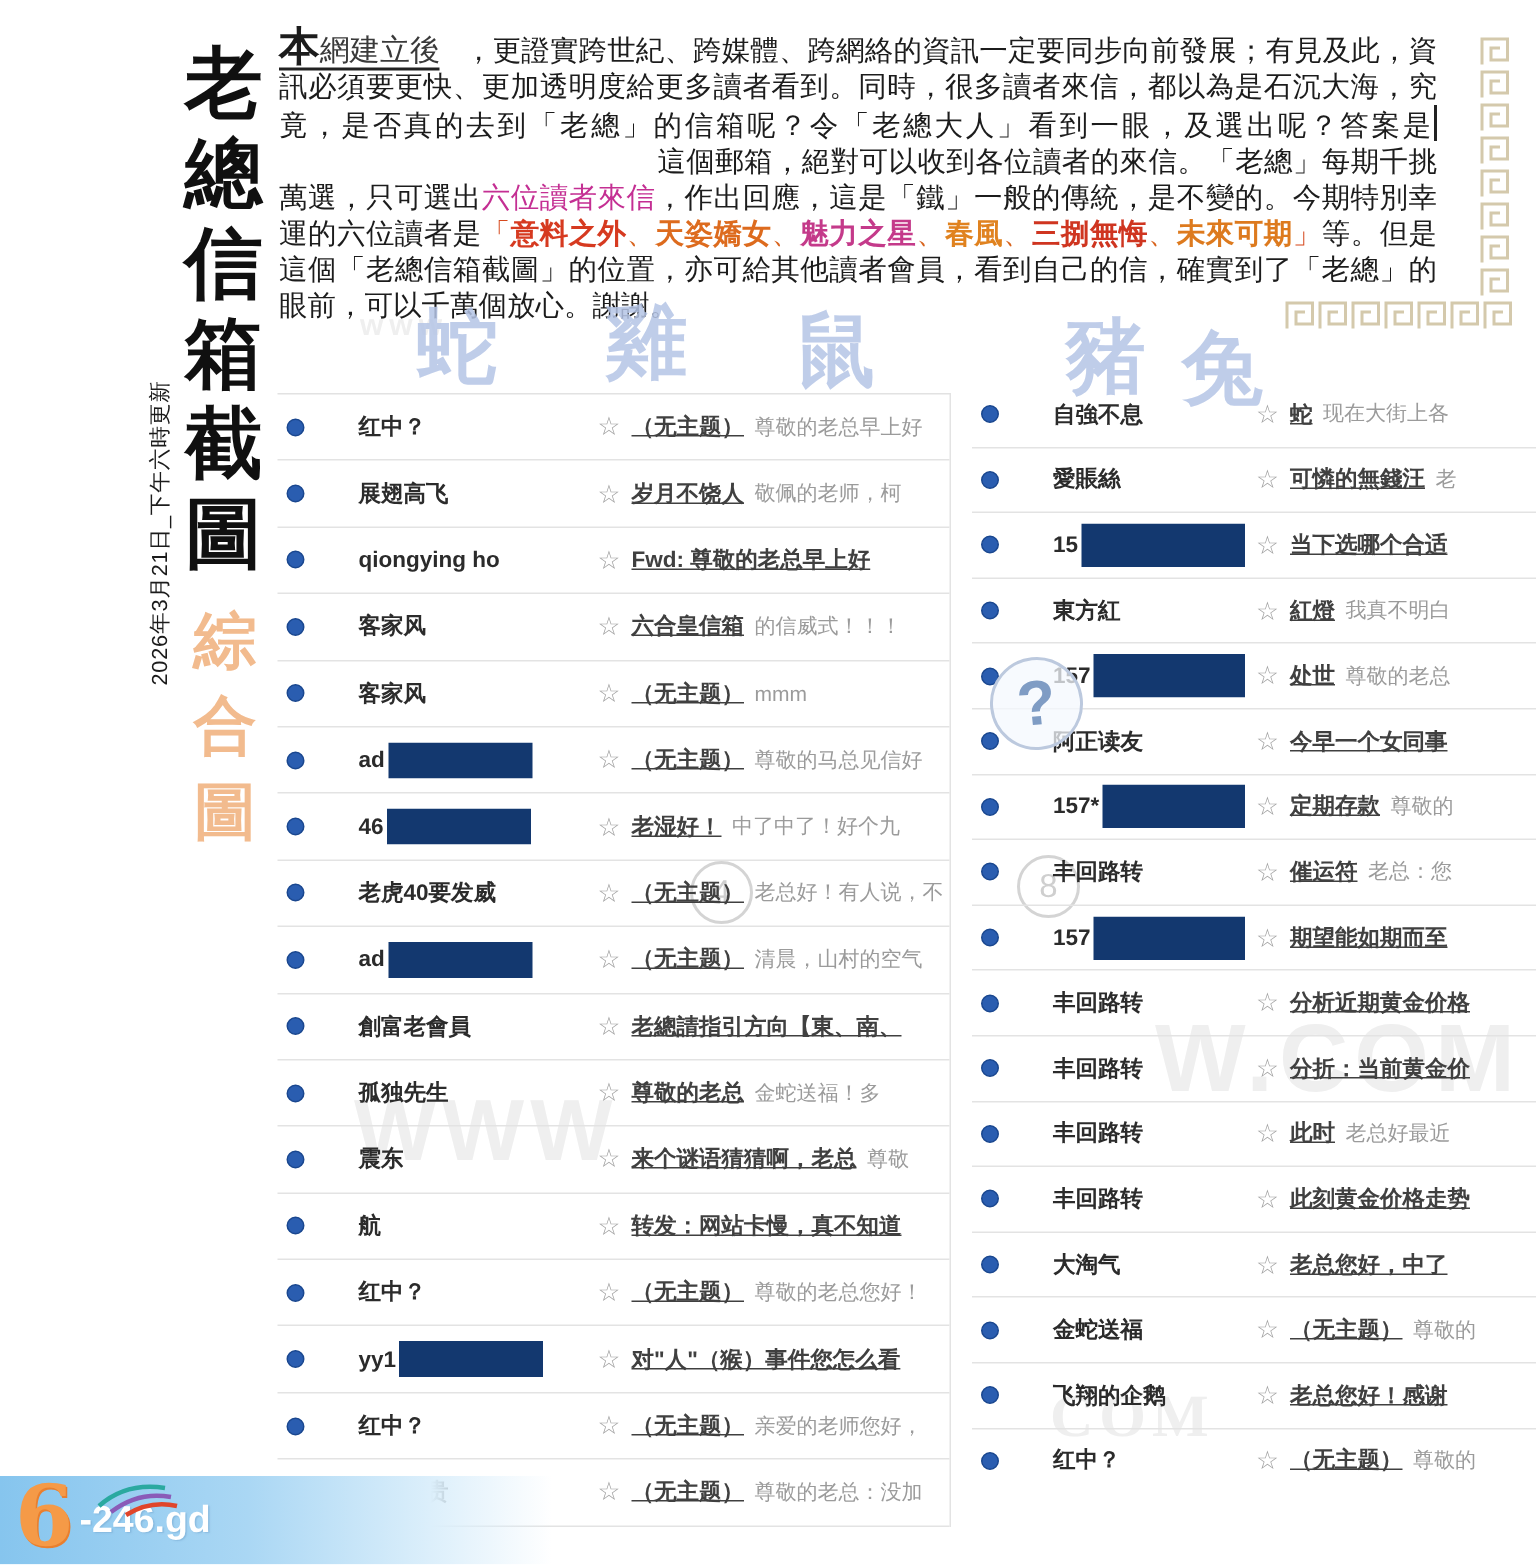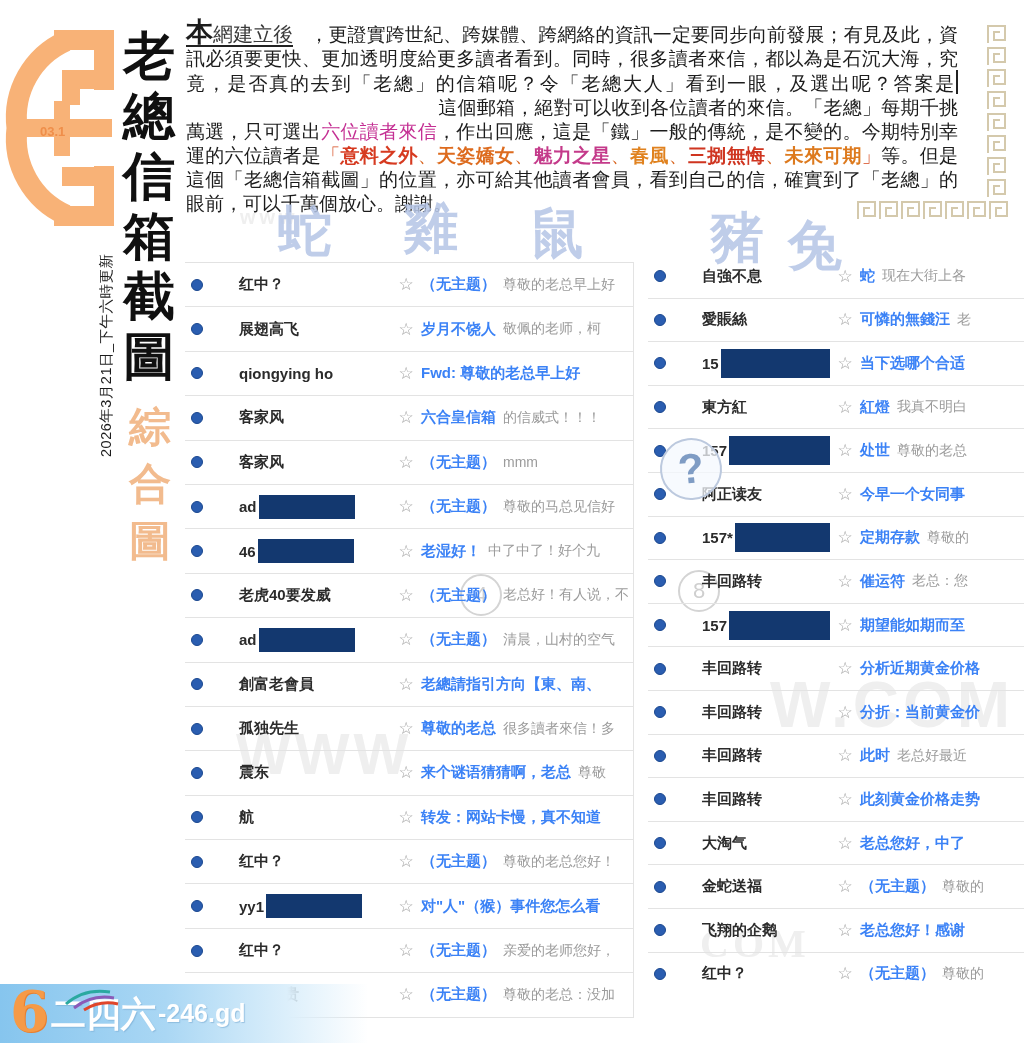--- a/index.html
+++ b/index.html
@@ -49,59 +49,39 @@
   .dot{flex:0 0 18px;}
   .dot i{display:block;width:10px;height:10px;margin-left:6px;border-radius:50%;
          background:#2a5db0;border:1px solid #1a478f;}
   .sender{font-weight:bold;font-size:15px;color:#2b2b2b;overflow:hidden;display:flex;align-items:center;padding-left:36px;}
   #col-left .sender{flex:0 0 152px;}
   #col-right .sender{flex:0 0 128px;}
   .redact{display:inline-block;background:#13386f;height:24px;margin-left:2px;}
   #col-left .redact{width:96px;}
   #col-right .redact{width:110px;height:29px;}
   .star{flex:0 0 30px;font-size:17px;color:#a3a3a3;text-align:center;}
-  .subj{font-weight:bold;font-size:15px;color:#3b82f6;}
+  .subj{font-weight:bold;font-size:15px;color:#404040;text-decoration:underline;}
   .prev{font-size:14px;color:#9b9b9b;margin-left:7px;}
   
   #footer{position:absolute;left:0;top:984px;width:368px;height:59px;z-index:4;
           background:linear-gradient(90deg,#86c5ee 0%,#aad7f4 45%,#dcefFb 78%,rgba(255,255,255,0) 100%);
           display:flex;align-items:center;}
   #footer-six{font-size:56px;font-weight:bold;color:#f59a47;line-height:56px;margin:-6px 2px 0 10px;
               font-family:"DejaVu Serif",serif;text-shadow:1px 1px 0 #e97f2e;}
   #footer-swoosh{position:absolute;left:64px;top:2px;}
   #footer-cn{font-family:"DejaVu Serif",serif;font-weight:bold;font-size:35px;color:#fff;
              text-shadow:1px 1px 1px rgba(120,170,210,.6);margin-top:2px;}
   #footer-domain{font-weight:bold;font-size:25px;color:#fff;margin-left:2px;
                  text-shadow:1px 1px 1px rgba(120,170,210,.6);}
 </style>
 </head>
 <body>
 
 <div id="screen">
 
-  <div id="emblem">
-    <svg width="118" height="204" viewBox="0 0 236 408">
-      <g fill="none" stroke="#f8b277" stroke-width="42">
-        <path d="M128 30 A168 168 0 0 0 30 204 A168 168 0 0 0 128 378"></path>
-      </g>
-      <g fill="#f8b277">
-        <rect x="104" y="8" width="120" height="40"></rect>
-        <rect x="184" y="8" width="40" height="120"></rect>
-        <rect x="120" y="88" width="104" height="38"></rect>
-        <rect x="120" y="88" width="36" height="70"></rect>
-        <rect x="20" y="186" width="200" height="36"></rect>
-        <rect x="104" y="150" width="32" height="110"></rect>
-        <rect x="104" y="360" width="120" height="40"></rect>
-        <rect x="184" y="280" width="40" height="120"></rect>
-        <rect x="120" y="282" width="104" height="38"></rect>
-        <rect x="188" y="282" width="36" height="70"></rect>
-      </g>
-    </svg>
-    <span id="emblem-num">03.1</span>
-  </div>
 
   <div id="side-title">
       <div>老</div>
       <div>總</div>
       <div>信</div>
       <div>箱</div>
       <div>截</div>
       <div>圖</div>
     </div>
   <div id="side-sub">
@@ -326,21 +306,21 @@
       </div>
       <div class="mail-row">
         <span class="dot">
           <i></i>
         </span>
         <span class="sender">
           <span>孤独先生</span>
         </span>
         <span class="star">☆</span>
         <span class="subj">尊敬的老总</span>
-        <span class="prev">很多讀者來信！多</span>
+        <span class="prev">金蛇送福！多</span>
       </div>
       <div class="mail-row">
         <span class="dot">
           <i></i>
         </span>
         <span class="sender">
           <span>震东</span>
         </span>
         <span class="star">☆</span>
         <span class="subj">来个谜语猜猜啊，老总</span>
@@ -587,17 +567,16 @@
       </div>
     </div>
 
   <div id="footer">
     <span id="footer-six">6</span>
     <svg id="footer-swoosh" width="66" height="26" viewBox="0 0 66 26">
       <path d="M2 18 Q20 2 46 6" fill="none" stroke="#2aa9a0" stroke-width="3"></path>
       <path d="M10 22 Q28 8 50 12" fill="none" stroke="#8a5bb8" stroke-width="3"></path>
       <path d="M20 24 Q36 14 54 18" fill="none" stroke="#e0452a" stroke-width="3"></path>
     </svg>
-    <span id="footer-cn">二四六</span>
     <span id="footer-domain">-246.gd</span>
   </div>
 
 </div>
 
 </body></html>

